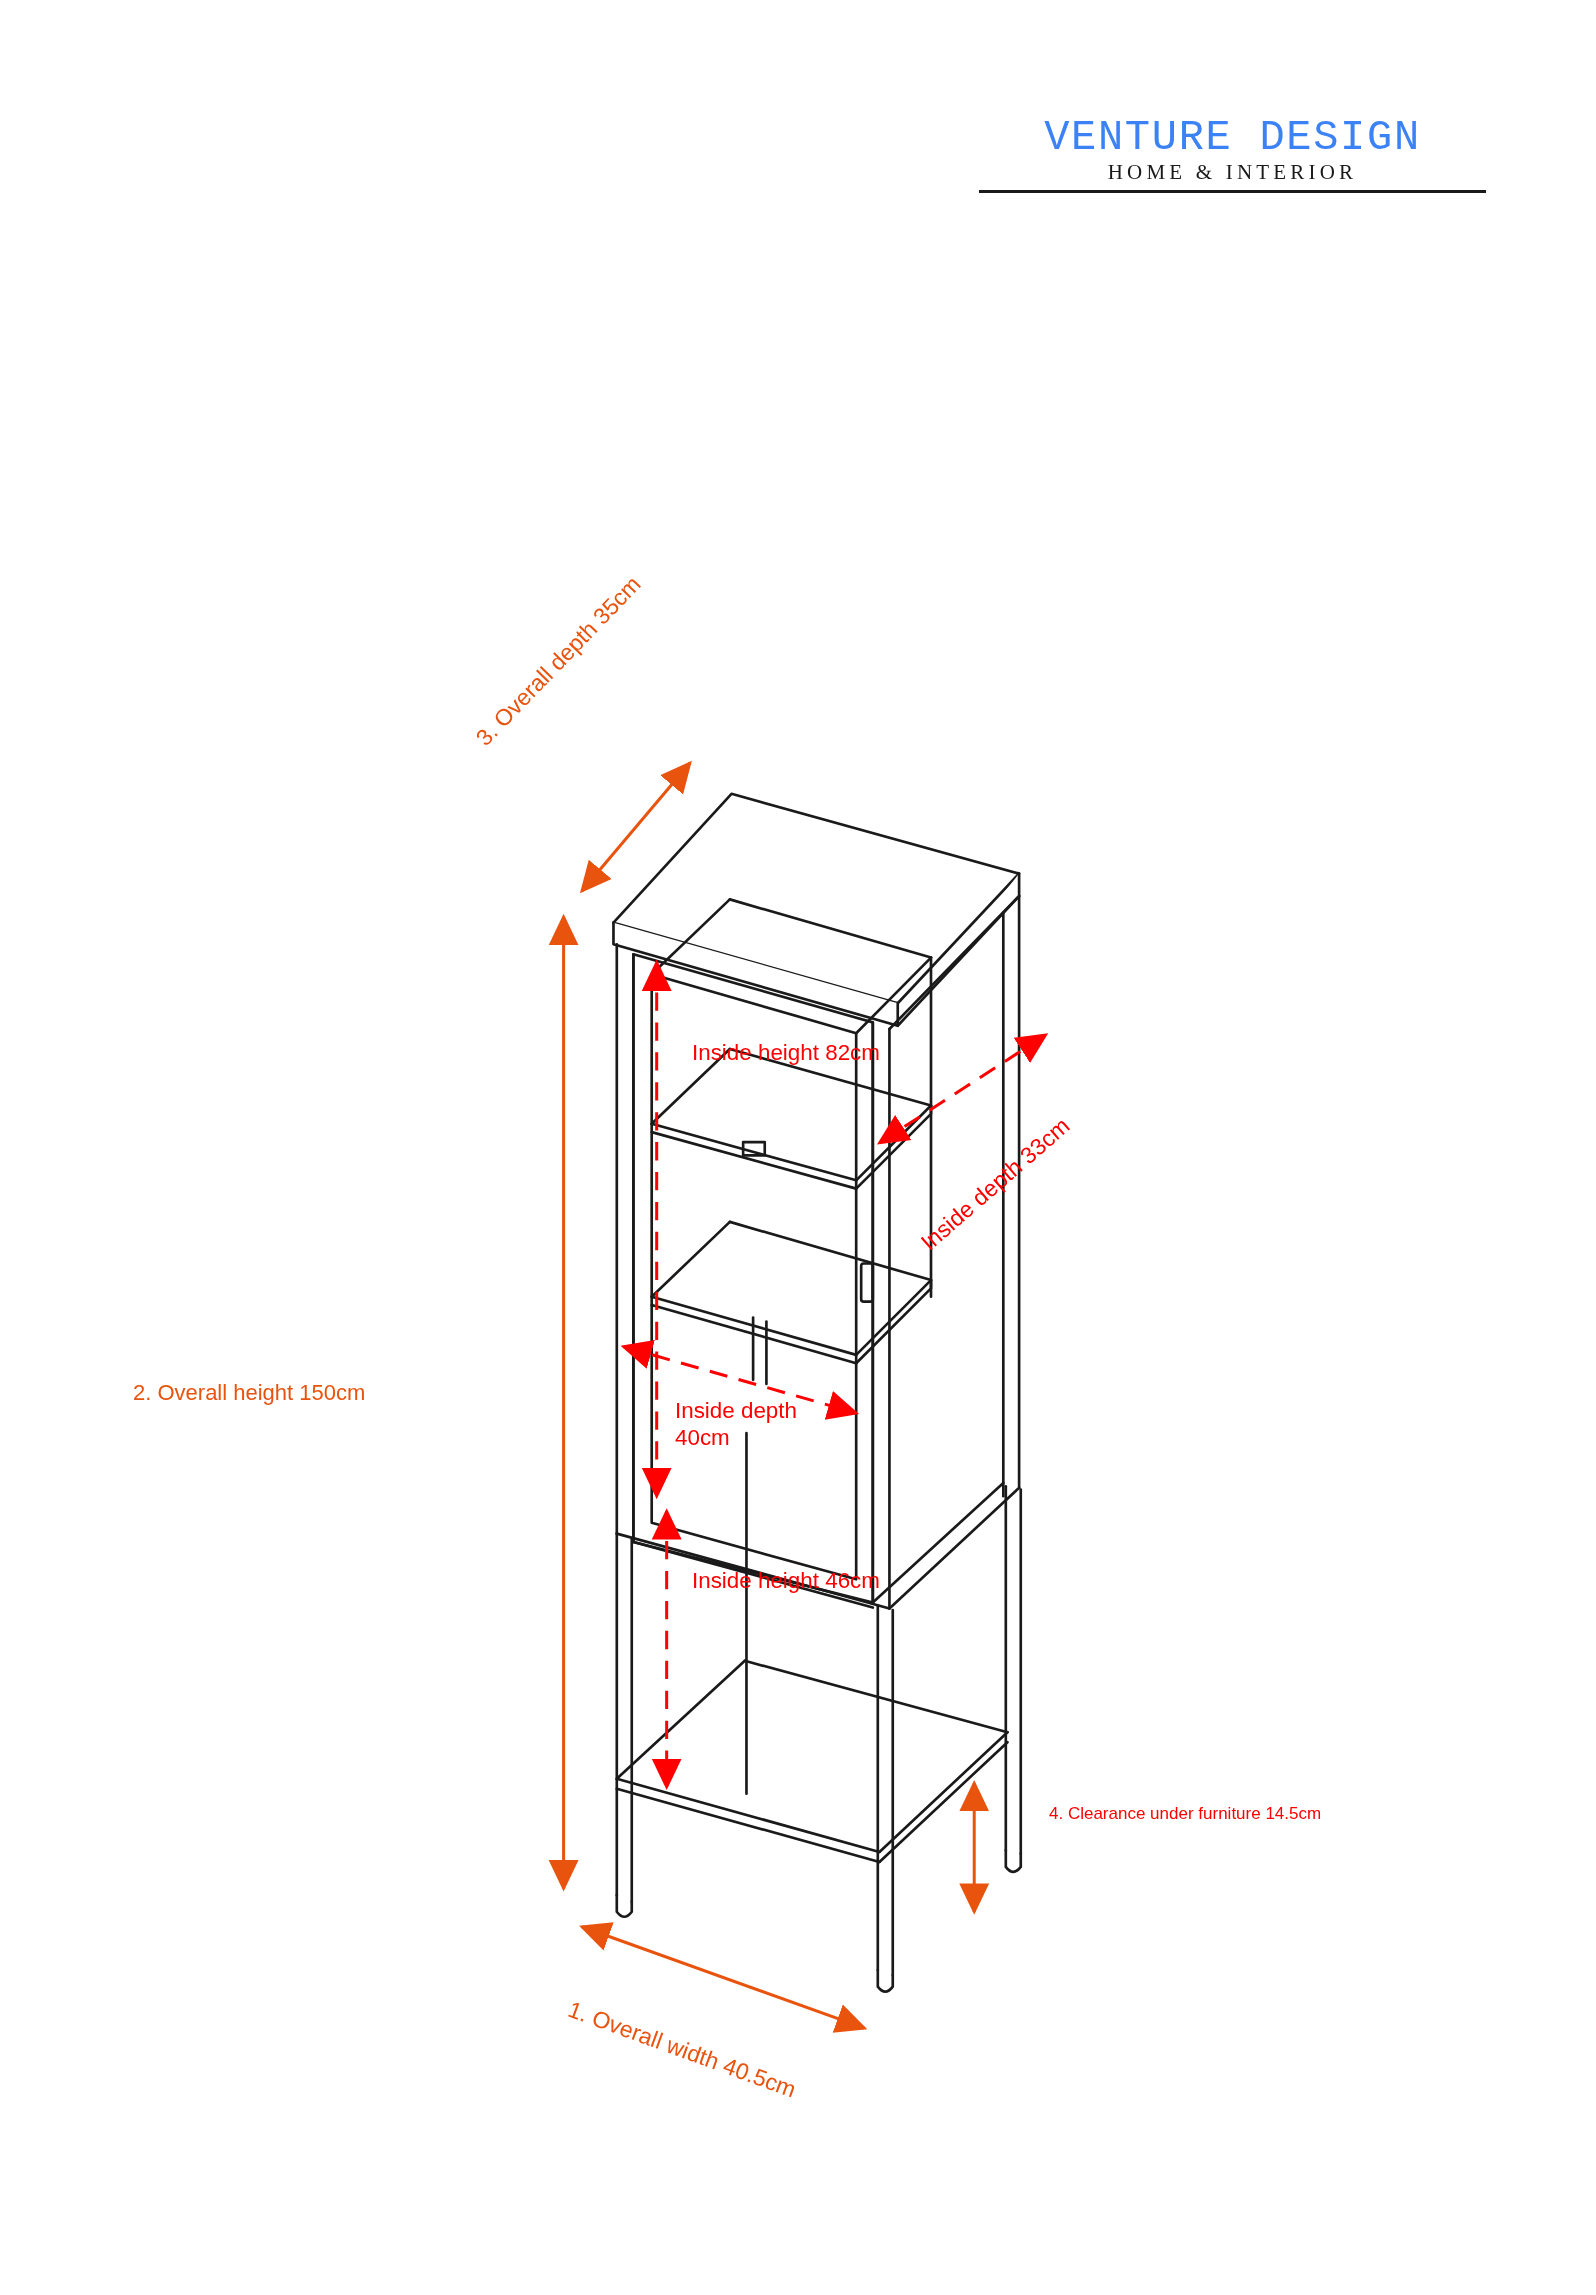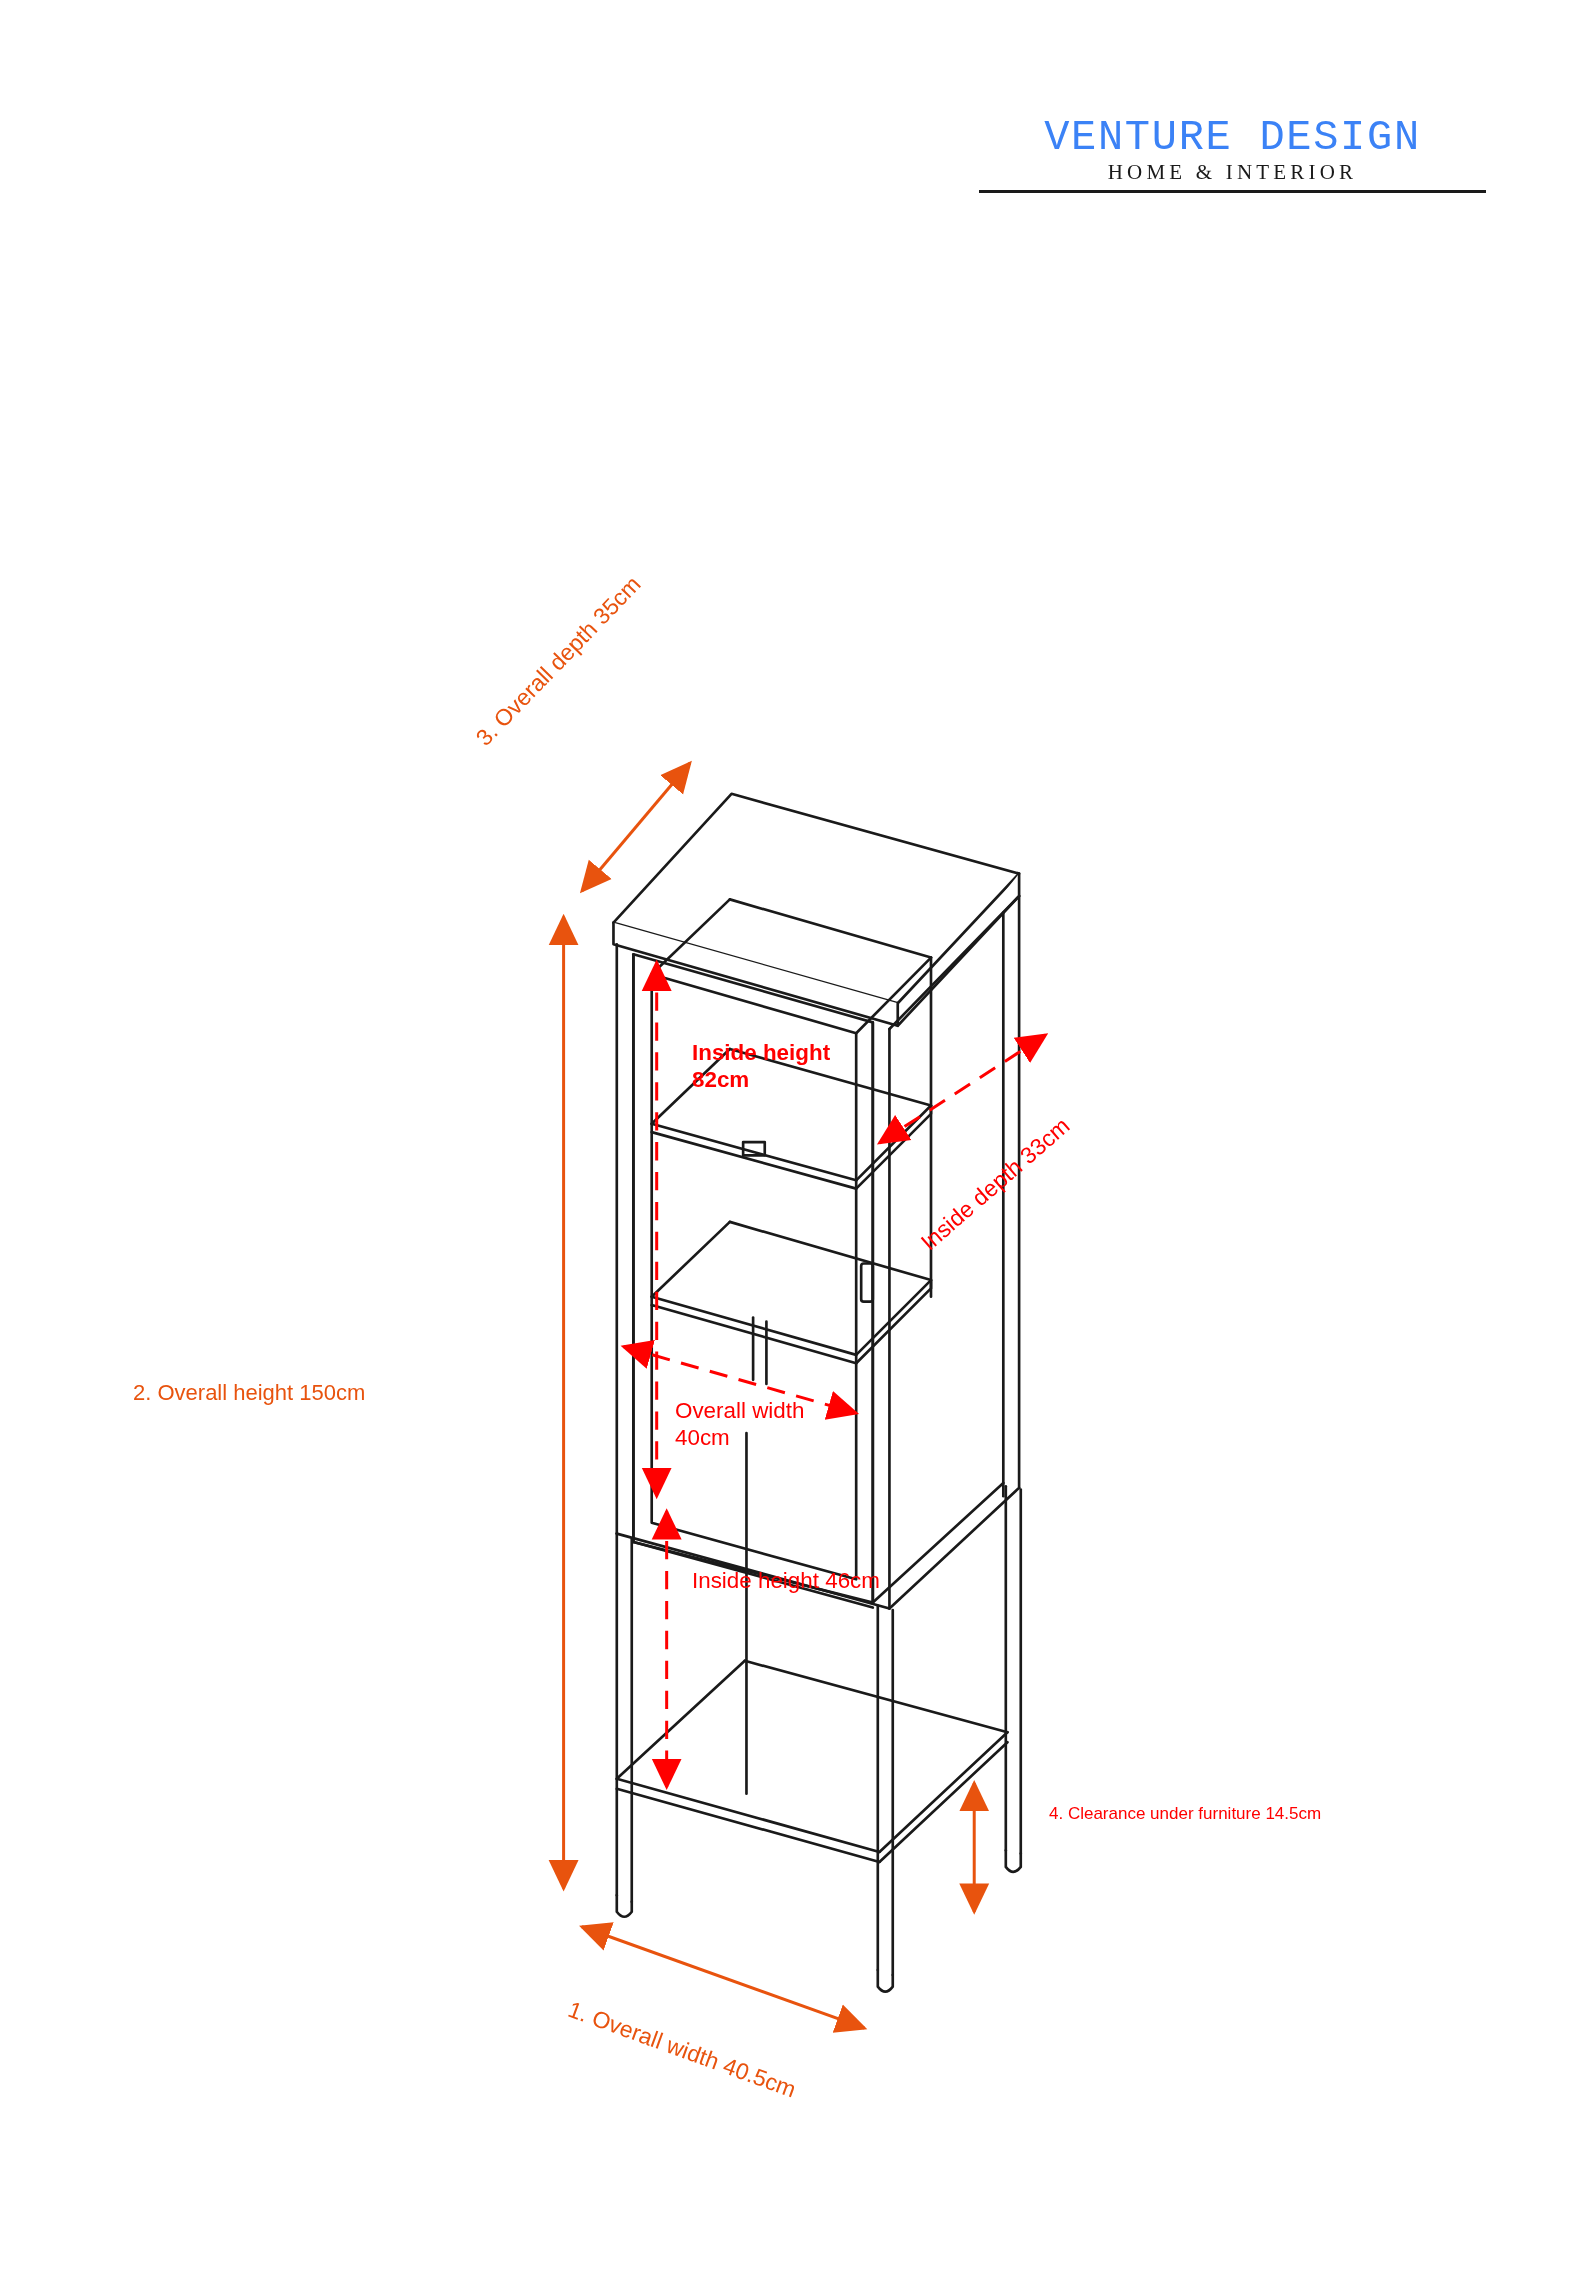--- a/index.html
+++ b/index.html
@@ -102,21 +102,20 @@
     left: 915px;
     top: 1235px;
     transform: rotate(-41deg);
     transform-origin: 0 0;
     white-space: nowrap;
     font-size: 23px;
   }
   #ann-inside-height-82 {
     left: 692px;
     top: 1039px;
-    font-weight: bold;
   }
   #ann-inside-width-40 {
     left: 675px;
     top: 1397px;
   }
   #ann-inside-height-46 {
     left: 692px;
     top: 1567px;
   }
   #ann-clearance {
@@ -254,20 +253,20 @@
   <div class="ann orange" id="ann-overall-depth">3. Overall depth 35cm</div>
 
   <div class="ann orange" id="ann-overall-height">2.  Overall height 150cm</div>
 
   <div class="ann orange" id="ann-overall-width">1.  Overall width 40.5cm</div>
 
   <div class="ann" id="ann-inside-depth">Inside depth 33cm</div>
 
   <div class="ann" id="ann-inside-height-82" style="width:191px;">Inside height 82cm</div>
 
-  <div class="ann" id="ann-inside-width-40" style="width:175px;">Overall width 40cm</div>
+  <div class="ann" id="ann-inside-width-40" style="width:175px;">Inside depth 40cm</div>
 
   <div class="ann" id="ann-inside-height-46" style="width:191px;">Inside height 46cm</div>
 
   <div class="ann" id="ann-clearance" style="width:283px;">4. Clearance under furniture 14.5cm</div>
 
 </div>
 
 
 </body></html>

